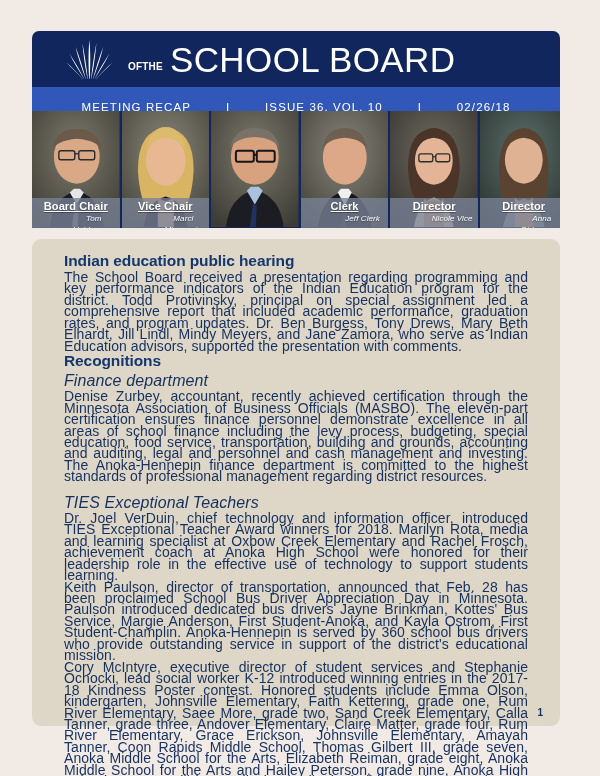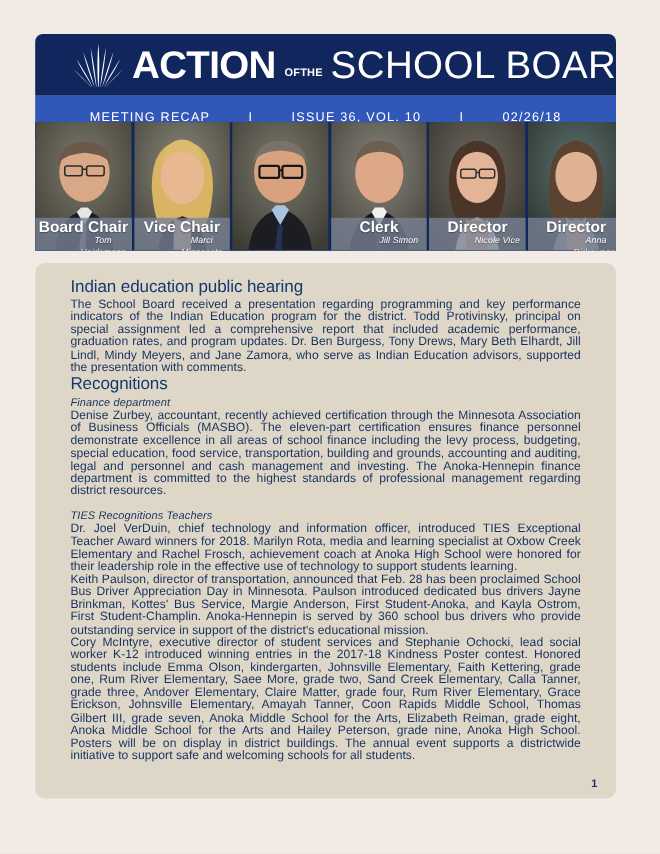--- a/index.html
+++ b/index.html
@@ -119,25 +119,26 @@
     right: 0;
     bottom: 0;
     height: 30px;
     background: rgba(120,130,150,0.78);
     color: #ffffff;
     text-align: center;
     padding-top: 1px;
     box-sizing: border-box;
   }
   .prole {
-    font-size: 14px;
+    font-size: 11px;
     font-weight: bold;
     line-height: 14px;
     letter-spacing: 0.1px;
     text-shadow: 0 1px 1px rgba(0,0,0,.35);
+    text-decoration: underline;
   }
   .pperson {
     font-size: 8px;
     font-style: italic;
     line-height: 11px;
     letter-spacing: 0.1px;
     text-shadow: 0 1px 1px rgba(0,0,0,.35);
     padding-left: 36px;
   }
 
@@ -149,37 +150,37 @@
     width: 528px;
     height: 487px;
     background: #ded7c7;
     border-radius: 9px;
     box-sizing: border-box;
     padding: 13px 32px 10px 32px;
     color: #16305f;
   }
   .sec-title {
     font-size: 15.5px;
-    font-weight: normal;
+    font-weight: bold;
     color: #14386e;
     margin: 0 0 2px 0;
     letter-spacing: -0.1px;
   }
   .sec-title.second { }
   .sub-title {
-    font-size: 10px;
+    font-size: 16px;
     font-style: italic;
     font-weight: normal;
     color: #16305f;
     margin: 0 0 1px 0;
     letter-spacing: 0.1px;
   }
   .sub-title.spaced { margin-top: 11px; }
   .para {
-    font-size: 11px;
+    font-size: 14px;
     line-height: 11.45px;
     margin: 0;
     text-align: justify;
     color: #16305f;
     letter-spacing: 0.005em;
   }
   .pagenum {
     position: absolute;
     right: 17px;
     bottom: 8px;
@@ -199,21 +200,20 @@
       <path d="M25.2 41 C27.4 31 29.4 17 30.4 5 C28.2 16 26.2 30 25.0 41 Z"></path>
       <path d="M19.8 41 C16.2 32 12.2 20 9.6 9 C13.4 19 17.2 31 19.9 41 Z"></path>
       <path d="M27.0 41 C30.6 32 34.6 20 37.2 9 C33.4 19 29.6 31 26.9 41 Z"></path>
       <path d="M18.1 41 C13.4 33.5 7.6 24.5 3.4 15.5 C8.8 24 14.2 32.5 18.2 41 Z"></path>
       <path d="M28.7 41 C33.4 33.5 39.2 24.5 43.4 15.5 C38.0 24 32.6 32.5 28.6 41 Z"></path>
       <path d="M16.6 41.2 C11.6 35.6 5.0 29.6 0.4 24.6 C6.4 30.0 12.2 35.8 16.8 41.2 Z"></path>
       <path d="M30.2 41.2 C35.2 35.6 41.8 29.6 46.4 24.6 C40.4 30.0 34.6 35.8 30.0 41.2 Z"></path>
     </g>
   </svg>
   <div class="title-line">
-    <span class="t-action">ACTION</span>
     <span class="t-ofthe">
       <span>OF</span>
       <span>THE</span>
     </span>
     <span class="t-school">SCHOOL BOARD</span>
   </div>
 </div>
 
 <div class="recapbar">
   <span class="seg">MEETING RECAP</span>
@@ -300,21 +300,21 @@
         </defs>
       <rect width="88" height="117" fill="url(#bg4)"></rect>
       <ellipse cx="44" cy="47" rx="22" ry="27" fill="#dca887"></ellipse>
       <path d="M21 40 q3-23 23-23 q20 0 23 23 q-5-12-23-13 q-18 1-23 13Z" fill="#6d5f52"></path>
       <path d="M17 117 q3-30 27-37 q24 7 27 37Z" fill="#16171c"></path>
       <path d="M37 82 l7 13 l7-13 l-3-4 h-8Z" fill="#efefef"></path>
       <path d="M43 94 l3 2 l-1 21 h-5Z" fill="#2a2a2a"></path>
     </svg>
     <div class="pname">
       <div class="prole">Clerk</div>
-      <div class="pperson">Jill Simon</div>
+      <div class="pperson">Jeff Clerk</div>
     </div>
   </div>
 
   <div class="pcell">
     <svg class="pphoto" viewBox="0 0 88 117" preserveAspectRatio="none">
       <defs>
           <radialGradient id="bg5" cx="50%" cy="35%" r="75%">
             <stop offset="0%" stop-color="#6e6a60"></stop>
             <stop offset="100%" stop-color="#34332d"></stop>
           </radialGradient>
@@ -362,21 +362,21 @@
 <div class="card">
 
   <h2 class="sec-title">Indian education public hearing</h2>
   <p class="para">The School Board received a presentation regarding programming and key performance indicators of the Indian Education program for the district. Todd Protivinsky, principal on special assignment led a comprehensive report that included academic performance, graduation rates, and program updates. Dr. Ben Burgess, Tony Drews, Mary Beth Elhardt, Jill Lindl, Mindy Meyers, and Jane Zamora, who serve as Indian Education advisors, supported the presentation with comments.</p>
 
   <h2 class="sec-title second">Recognitions</h2>
 
   <h3 class="sub-title">Finance department</h3>
   <p class="para">Denise Zurbey, accountant, recently achieved certification through the Minnesota Association of Business Officials (MASBO). The eleven-part certification ensures finance personnel demonstrate excellence in all areas of school finance including the levy process, budgeting, special education, food service, transportation, building and grounds, accounting and auditing, legal and personnel and cash management and investing. The Anoka-Hennepin finance department is committed to the highest standards of professional management regarding district resources.</p>
 
-  <h3 class="sub-title spaced">TIES Recognitions Teachers</h3>
+  <h3 class="sub-title spaced">TIES Exceptional Teachers</h3>
   <p class="para">Dr. Joel VerDuin, chief technology and information officer, introduced TIES Exceptional Teacher Award winners for 2018. Marilyn Rota, media and learning specialist at Oxbow Creek Elementary and Rachel Frosch, achievement coach at Anoka High School were honored for their leadership role in the effective use of technology to support students learning.</p>
 
   <p class="para">Keith Paulson, director of transportation, announced that Feb. 28 has been proclaimed School Bus Driver Appreciation Day in Minnesota. Paulson introduced dedicated bus drivers Jayne Brinkman, Kottes' Bus Service, Margie Anderson, First Student-Anoka, and Kayla Ostrom, First Student-Champlin. Anoka-Hennepin is served by 360 school bus drivers who provide outstanding service in support of the district's educational mission.</p>
 
   <p class="para">Cory McIntyre, executive director of student services and Stephanie Ochocki, lead social worker K-12 introduced winning entries in the 2017-18 Kindness Poster contest. Honored students include Emma Olson, kindergarten, Johnsville Elementary, Faith Kettering, grade one, Rum River Elementary, Saee More, grade two, Sand Creek Elementary, Calla Tanner, grade three, Andover Elementary, Claire Matter, grade four, Rum River Elementary, Grace Erickson, Johnsville Elementary, Amayah Tanner, Coon Rapids Middle School, Thomas Gilbert III, grade seven, Anoka Middle School for the Arts, Elizabeth Reiman, grade eight, Anoka Middle School for the Arts and Hailey Peterson, grade nine, Anoka High School. Posters will be on display in district buildings. The annual event supports a districtwide initiative to support safe and welcoming schools for all students.</p>
 
   <div class="pagenum">1</div>
 </div>
 
 </body></html>

